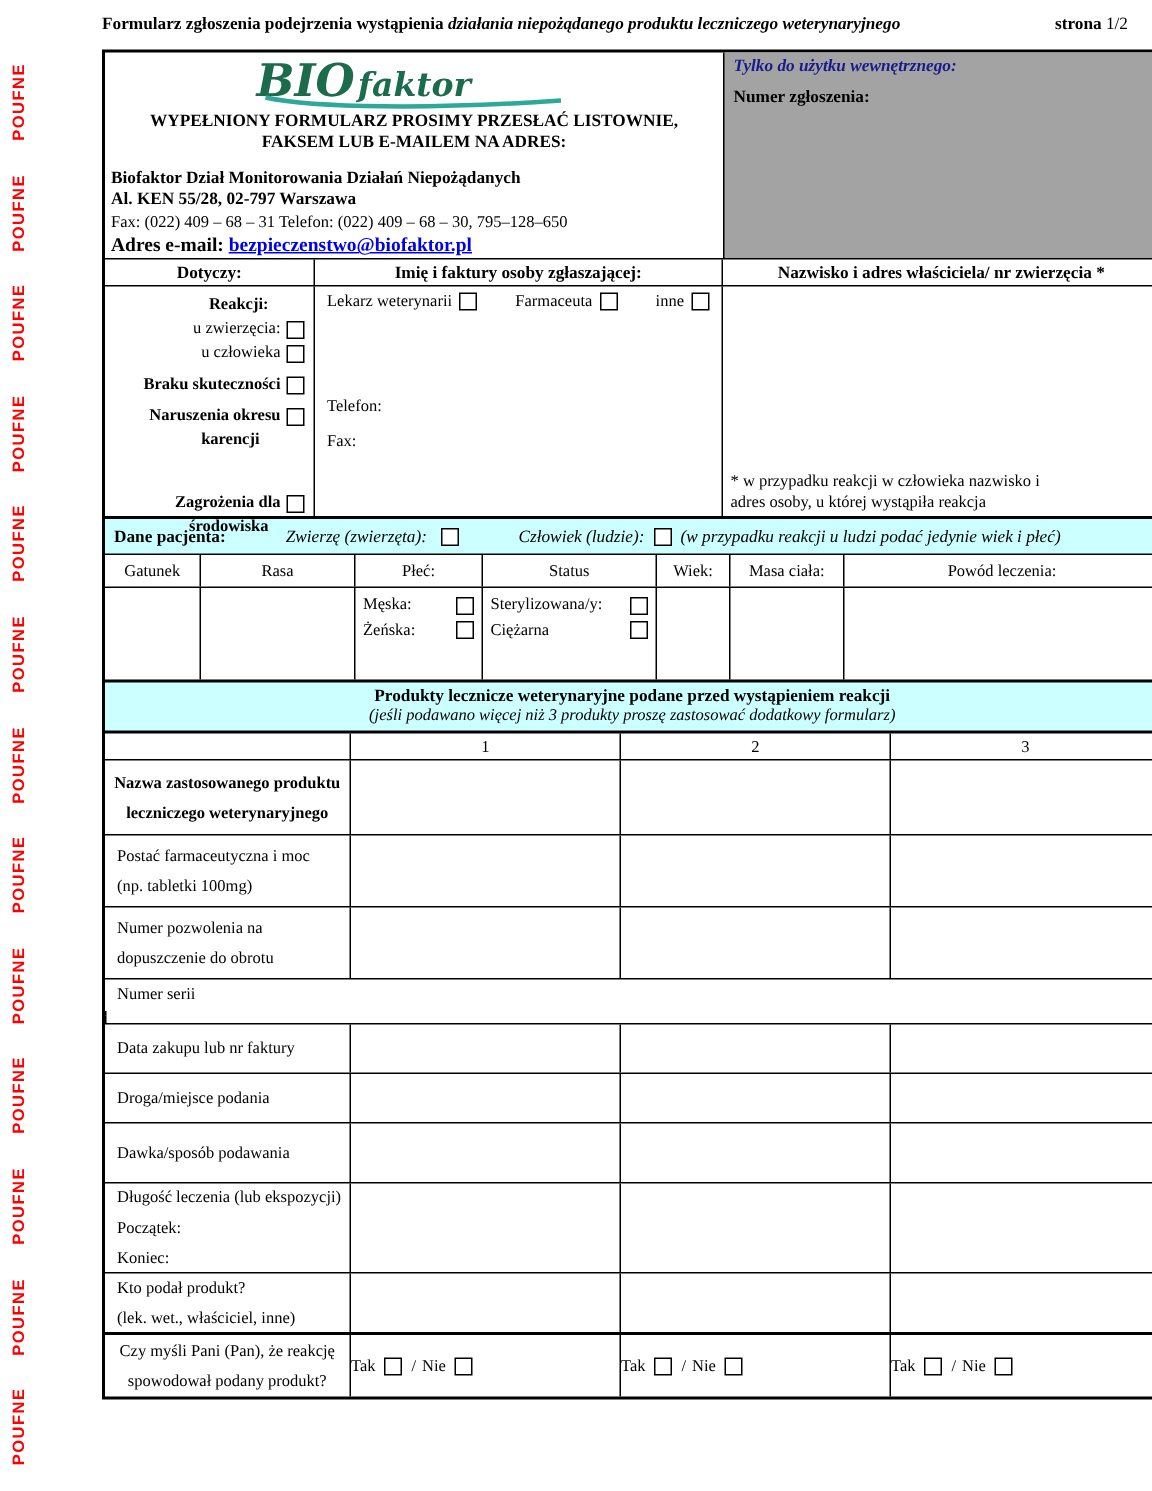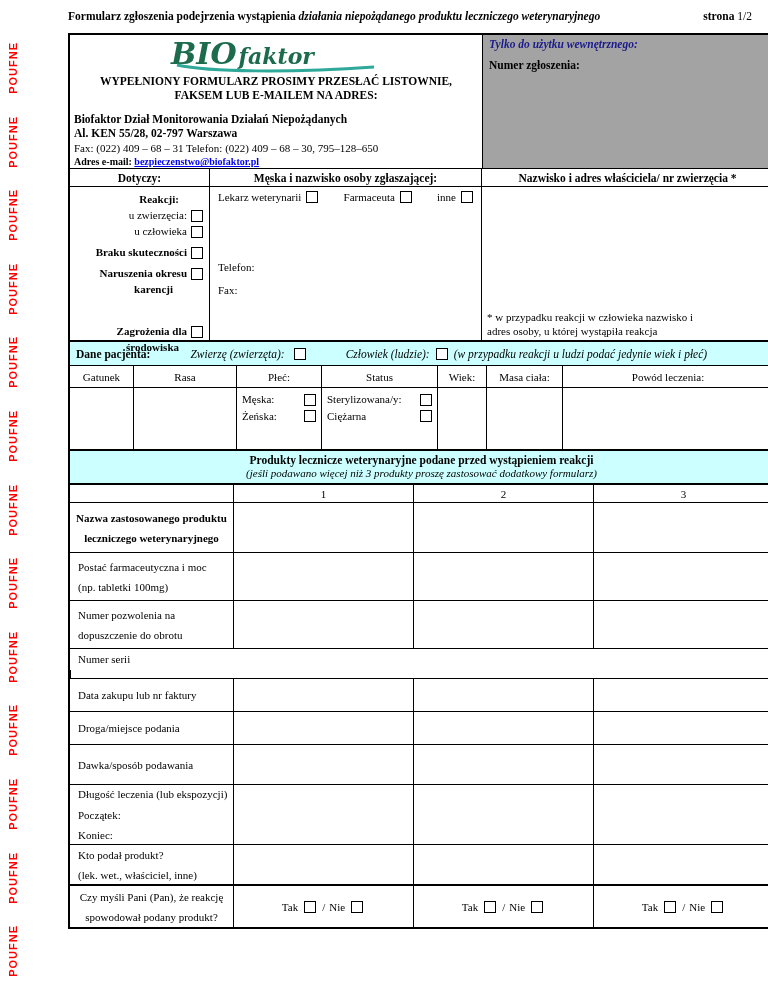--- a/index.html
+++ b/index.html
@@ -36,21 +36,21 @@
   .bl { border-left:1px solid #000; }
   .bt1 { border-top:1px solid #000; }
   .bt2 { border-top:2px solid #000; }
   
   .hdr-left { width:412px; padding:1px 4px 0 4px; }
   .hdr-yellow { flex:1; background:#a3a3a3; border-left:1px solid #000; padding:3px 6px;font-family:Liberation Serif, serif; }
   .logo-wrap { text-align:center; height:38px; }
   .send-line { font-weight:bold; text-align:center; font-size:11.5px; line-height:1.25; }
   .addr-bold { font-weight:bold; font-size:11.5px; line-height:1.28; }
   .addr-reg { font-size:11px; line-height:1.3; }
-  .email-line { font-weight:bold; font-size:10px; line-height:1.3; }
+  .email-line { font-weight:bold; font-size:13px; line-height:1.3; }
   .email-link { color:#0000EE; text-decoration:underline; font-weight:bold; cursor:pointer; }
   .internal-use { color:#1A1A8C; font-weight:bold; font-style:italic; font-size:11.5px; }
   .report-no { font-weight:bold; font-size:11.5px; margin-top:9px; }
   
   .subhdr { height:18px; }
   .subhdr > div {
     display:flex; align-items:center; justify-content:center;
     font-weight:bold; font-size:11.5px;
   }
   .c1 { width:139px; }
@@ -97,21 +97,21 @@
   .prod-band { height:34px; background:#CCFFFF; text-align:center; padding-top:3px; }
   .prod-band .b { font-weight:bold; font-size:11.5px; }
   .prod-band .i { font-style:italic; font-size:11px; margin-top:1px; }
   
   .prow { display:flex; }
   .plabel { width:163px; padding-left:8px; display:flex; flex-direction:column; justify-content:center; }
   .plabel.center { align-items:center; padding-left:0; text-align:center; }
   .plabel .ln { line-height:1.85; }
   .plabel.bold { font-weight:bold; }
   .pcell { flex:1; border-left:1px solid #000; }
-  .pcell.yn { display:flex; align-items:center; justify-content:center; gap:4px; }
+  .pcell.yn { display:flex; align-items:center; justify-content:flex-start; gap:4px; }
   .pcell.yn .cb { margin:0 2px; }
   .h17{height:17px;} .h50{height:50px;} .h48{height:48px;} .h30{height:30px;flex-direction:column;}
   .h33{height:33px;} .h40{height:40px;} .h60{height:60px;} .h43{height:43px;}
   .numcell { display:flex; align-items:center; justify-content:center; font-size:11px; }
 </style>
 </head>
 <body>
 
 <div id="page">
 
@@ -163,21 +163,21 @@
         </div>
       </div>
       <div class="hdr-yellow">
         <div class="internal-use">Tylko do użytku wewnętrznego:</div>
         <div class="report-no">Numer zgłoszenia:</div>
       </div>
     </div>
 
     <div class="fx subhdr bt1">
       <div class="c1">Dotyczy:</div>
-      <div class="c2 bl">Męska i nazwisko osoby zgłaszającej:</div>
+      <div class="c2 bl">Imię i faktury osoby zgłaszającej:</div>
       <div class="c3 bl">Nazwisko i adres właściciela/ nr zwierzęcia *</div>
     </div>
 
     <div class="fx bigrow bt1">
       <div class="concerns">
         <div class="cline pad-r" style="font-weight:bold">
             <span class="txt">Reakcji:</span>
           </div>
         <div class="cline">
             <span class="txt">u zwierzęcia:</span>

